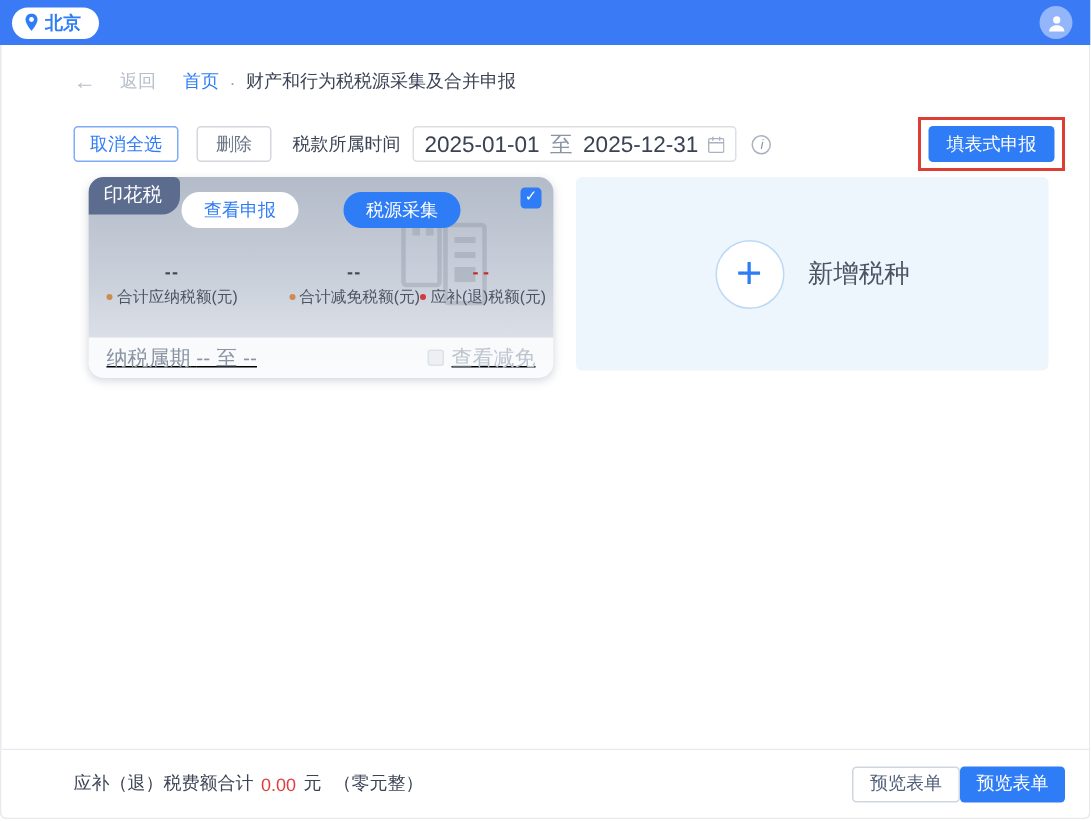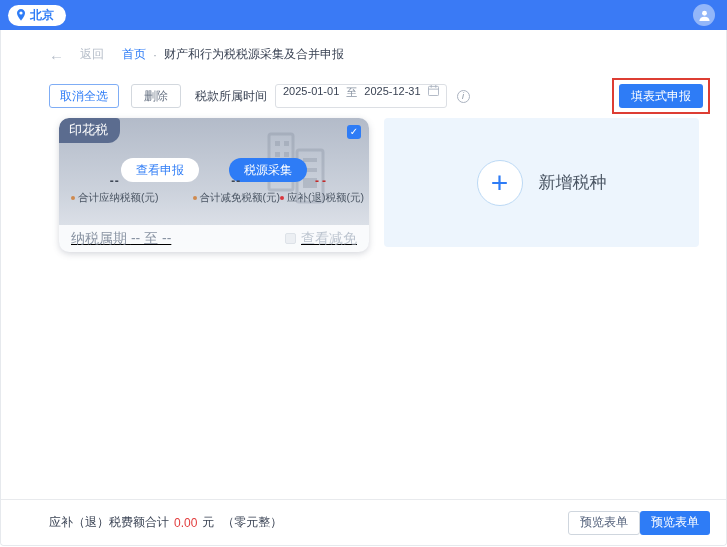--- a/index.html
+++ b/index.html
@@ -32,43 +32,43 @@
   .page-title { color:#3a4354; }
 
   
   .toolbar { position:absolute; top:50px; left:48px; right:16px; height:32px;
     display:flex; align-items:center; }
   .btn { font-size:12px; height:24px; border-radius:3px; background:#fff;
     display:inline-flex; align-items:center; justify-content:center; cursor:pointer; }
   .btn-outline-blue { border:1px solid #7fadf5; color:#2e7cf6; padding:0 10px; }
   .btn-outline-gray { border:1px solid #d3d8de; color:#6b7687; padding:0 12px; margin-left:12px; }
   .date-label { color:#3a4354; font-size:12px; margin:0 8px 0 14px; }
-  .date-range { display:flex; border:1px solid #dcdfe4; border-radius:3px;
-    height:24px; padding:0 7px; font-size:11px; color:#3a4354; gap:7px; cursor:pointer; }
+  .date-range { display:flex; align-items:center; border:1px solid #dcdfe4; border-radius:3px;
+    height:24px; padding:0 7px; font-size:15px; color:#3a4354; gap:7px; cursor:pointer; }
   .date-to { color:#8a94a3; }
   .info-icon { width:13px; height:13px; border:1px solid #aab2bf; border-radius:50%;
     color:#8a94a3; font-size:9px; display:flex; align-items:center; justify-content:center;
     margin-left:10px; font-style:italic; cursor:pointer; }
   .annotation-box { margin-left:auto; border:2px solid #dd3d33; padding:4px 5px; }
   .btn-primary { background:#2e7cf6; color:#fff; border:none; padding:0 12px; }
 
   
   .content-row { position:absolute; top:88px; left:58px; right:27px; display:flex; gap:15px; }
 
   
   .tax-card { position:relative; width:310px; height:134px; border-radius:10px;
     background:linear-gradient(180deg,#b3bbc9 0%,#ccd2dc 55%,#e7eaf0 100%);
     box-shadow:0 2px 6px rgba(90,100,120,.25); cursor:pointer; overflow:hidden; }
   .card-tag { position:absolute; top:0; left:0; background:#5b6c8f; color:#fff;
     font-size:13px; padding:3px 12px 4px 10px; border-radius:10px 4px 12px 0; }
   .card-check { position:absolute; top:7px; right:8px; width:14px; height:14px;
     background:#2e7cf6; border-radius:3px; color:#fff; font-size:10px; line-height:14px;
     text-align:center; cursor:pointer; }
   .card-watermark { position:absolute; top:10px; right:42px; opacity:.30; }
-  .card-btn-row { position:absolute; top:40px; left:0; right:0; display:flex;
+  .card-btn-row { position:absolute; top:10px; left:0; right:0; display:flex;
     justify-content:center; gap:30px; }
   .pill { height:24px; border-radius:12px; font-size:12px; display:inline-flex;
     align-items:center; padding:0 15px; cursor:pointer; border:none; }
   .pill-white { background:#fff; color:#2e7cf6; }
   .pill-blue { background:#2e7cf6; color:#fff; }
   .stats { position:absolute; top:56px; left:8px; right:8px; display:flex; }
   .stat { display:flex; flex-direction:column; align-items:center; }
   .stat-1 { margin-left:4px; } .stat-2 { margin-left:34px; } .stat-3 { margin-left:auto; }
   .stat-value { font-size:12px; font-weight:bold; color:#3f4856; letter-spacing:1px; }
   .stat-3 .stat-value { color:#c22a2a; letter-spacing:3px; }

